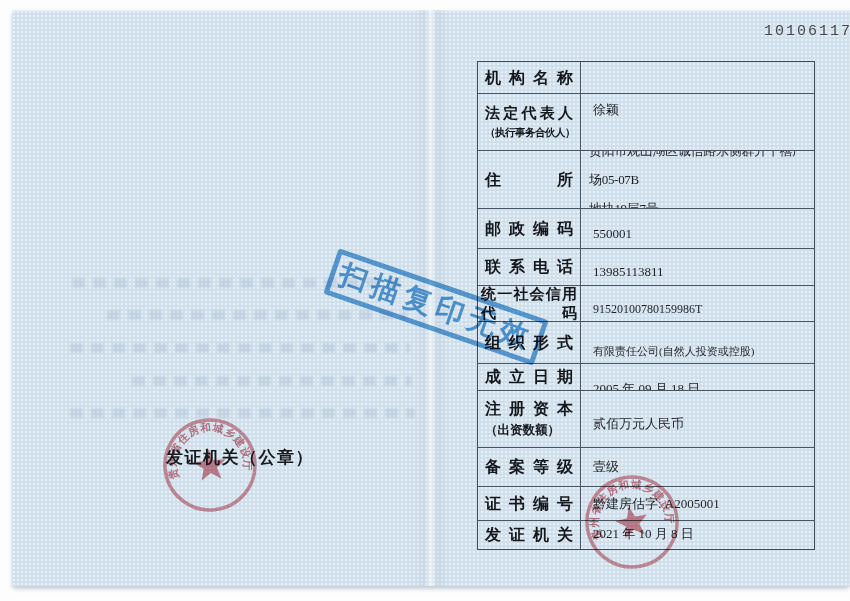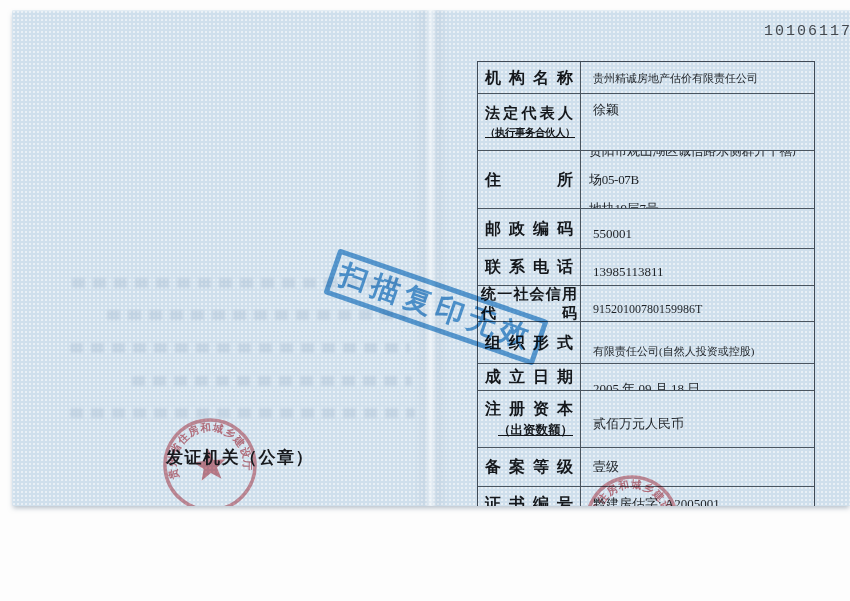--- a/index.html
+++ b/index.html
@@ -1,18 +1,18 @@
 <!DOCTYPE html>
 <html><head>
 <meta charset="utf-8">
 <style>
   html,body{margin:0;padding:0;background:#ffffff;}
   .scan{position:relative;width:850px;height:601px;background:#fdfdfd;overflow:hidden;
         font-family:"Liberation Sans",sans-serif;}
-  .paper{position:absolute;left:12px;top:10px;width:838px;height:496px;
+  .paper{position:absolute;left:12px;top:10px;width:838px;height:576px;
          background-color:#cfdfec;
          background-image:radial-gradient(rgba(255,255,255,0.55) 0.7px, rgba(255,255,255,0) 1px);
          background-size:4px 4px;
          box-shadow:0 3px 5px -1px rgba(110,130,150,0.5), inset 0 1px 2px rgba(255,255,255,0.6);
          border-radius:2px 0 0 2px;overflow:hidden;}
   .fold{position:absolute;left:402px;top:0;width:34px;height:100%;z-index:1;
         background:linear-gradient(90deg, rgba(130,150,175,0) 0%, rgba(130,150,175,0.10) 30%,
                    rgba(255,255,255,0.55) 50%, rgba(130,150,175,0.12) 68%, rgba(130,150,175,0) 100%);}
   .serial{position:absolute;left:752px;top:13px;z-index:2;
           font:15px "Liberation Mono",monospace;color:#44494f;letter-spacing:2px;}
@@ -37,22 +37,22 @@
   .seal-right{left:565px;top:457px;transform:rotate(-12deg);}
   
   .info-table{position:absolute;left:465px;top:51px;width:338px;z-index:2;
               border:1.5px solid #3f4a56;box-sizing:border-box;background:rgba(255,255,255,0.0);}
   .row{display:flex;border-bottom:1px solid #4a5560;box-sizing:border-box;}
   .row:last-child{border-bottom:none;}
   .lc{width:103px;border-right:1px solid #4a5560;box-sizing:border-box;
       display:flex;flex-direction:column;justify-content:center;padding:0 7px;}
   .lab{width:100%;text-align:justify;text-align-last:justify;
        font:bold 16px "Liberation Sans",sans-serif;color:#14171b;line-height:1.25;}
-  .lab2{width:100%;text-align:right;white-space:nowrap;
-        font:bold 10.5px "Liberation Sans",sans-serif;color:#14171b;letter-spacing:-0.5px;margin-top:3px;text-decoration:underline;}
+  .lab2{width:100%;text-align:left;white-space:nowrap;
+        font:bold 10.5px "Liberation Sans",sans-serif;color:#14171b;letter-spacing:-0.5px;margin-top:3px;}
   .vc{flex:1;display:flex;align-items:center;padding:0 6px 0 12px;box-sizing:border-box;overflow:hidden;}
   .val{font:13px/18px "Liberation Serif",serif;color:#1d2126;white-space:pre-line;width:100%;}
   .r1{height:32px}.r2{height:57px}.r3{height:58px}.r4{height:40px}.r5{height:37px}.r6{height:36px}
   .r7{height:42px}.r8{height:27px}.r9{height:57px}.r10{height:39px}.r11{height:34px}.r12{height:28px}
   .r2 .lab{font-size:15px;}
   .r6 .lc{padding:0 3px;}
   .r6 .lab{font-size:15px;letter-spacing:0;}
   .r9 .lab2{font-size:12.5px;letter-spacing:0;}
   .r1 .val{font-size:11px;}
   .r3 .vc{padding-left:8px;}
@@ -102,23 +102,20 @@
     </svg>
 
     <div class="issuer">发证机关（公章）</div>
 
     <div class="info-table">
 
       <div class="row r1">
         <div class="lc">
             <span class="lab">机构名称</span>
           </div>
-        <div class="vc">
-            <span class="val">贵州精诚房地产估价有限责任公司</span>
-          </div>
       </div>
 
       <div class="row r2 v-top">
         <div class="lc">
           <span class="lab">法定代表人</span>
           <span class="lab2">（执行事务合伙人）</span>
         </div>
         <div class="vc">
             <span class="val">徐颖</span>
           </div>

